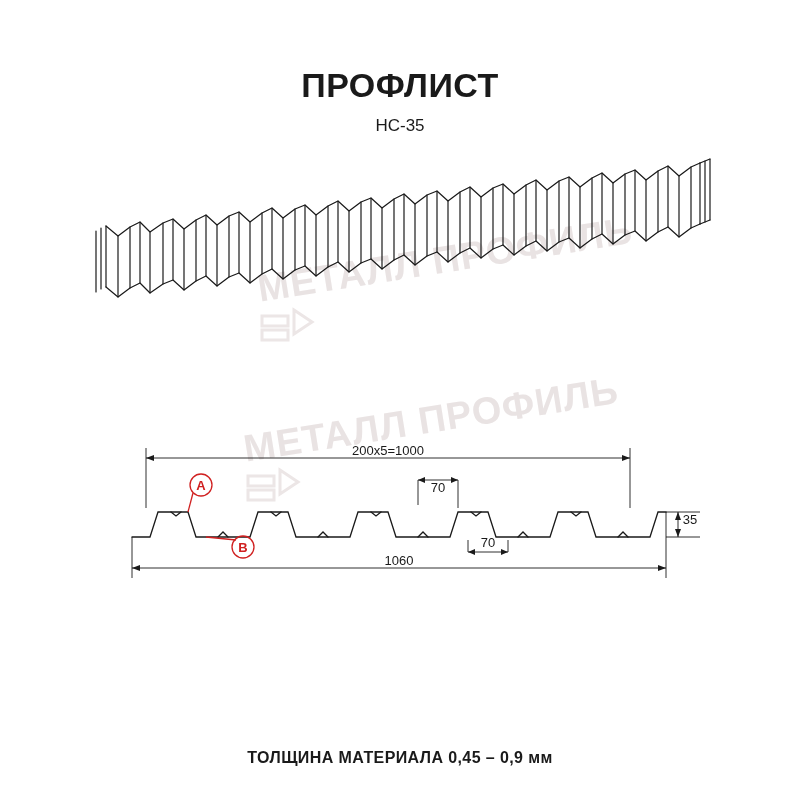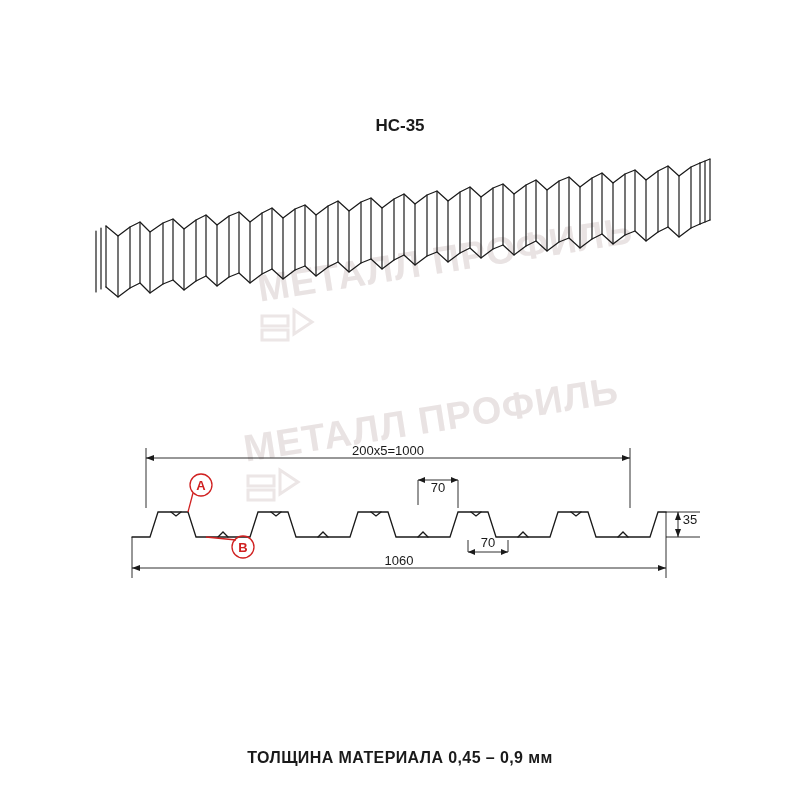--- a/index.html
+++ b/index.html
@@ -29,21 +29,21 @@
     font-weight: bold;
     letter-spacing: 0.5px;
   }
   .subtitle {
     position: absolute;
     top: 116px;
     left: 0;
     width: 800px;
     text-align: center;
     font-size: 17px;
-    font-weight: bold;
+    font-weight: normal;
   }
   .footer-note {
     position: absolute;
     top: 705px;
     left: 0;
     width: 800px;
     text-align: center;
     font-size: 16px;
     font-weight: bold;
     letter-spacing: 0.4px;
@@ -90,20 +90,21 @@
     font-size: 13px;
     fill: #1a1a1a;
     font-family: "Liberation Sans", sans-serif;
   }
 </style>
 </head>
 <body>
 
 <div class="sheet">
 
+  <div class="title">ПРОФЛИСТ</div>
   <div class="subtitle">НС-35</div>
 
   <div class="wm wm-1">МЕТАЛЛ ПРОФИЛЬ</div>
   <div class="wm wm-2">МЕТАЛЛ ПРОФИЛЬ</div>
 
   <svg class="svg-layer" viewBox="0 0 800 800" xmlns="http://www.w3.org/2000/svg">
 
     <g opacity="1">
       <path d="M262 316 h26 v10 h-26 z M262 330 h26 v10 h-26 z M294 310 l18 12 -18 12 z" fill="none" stroke="#ece6e6" stroke-width="3"></path>
     </g>

